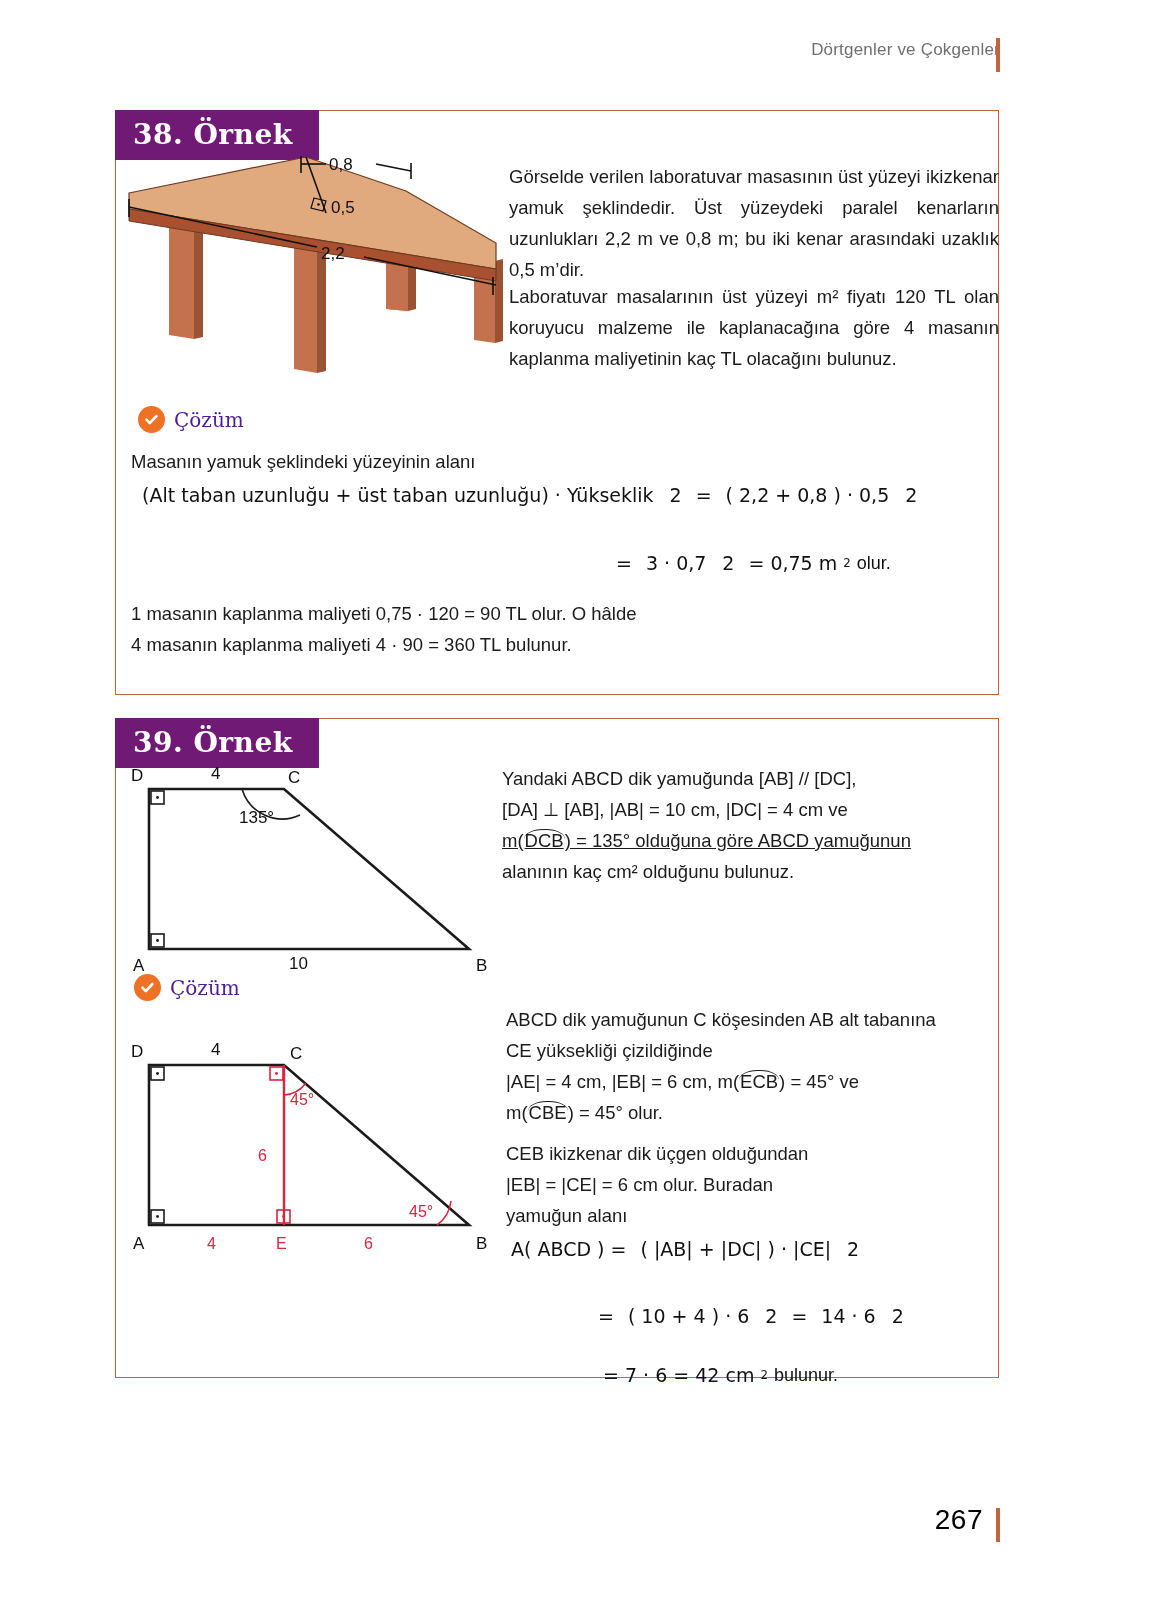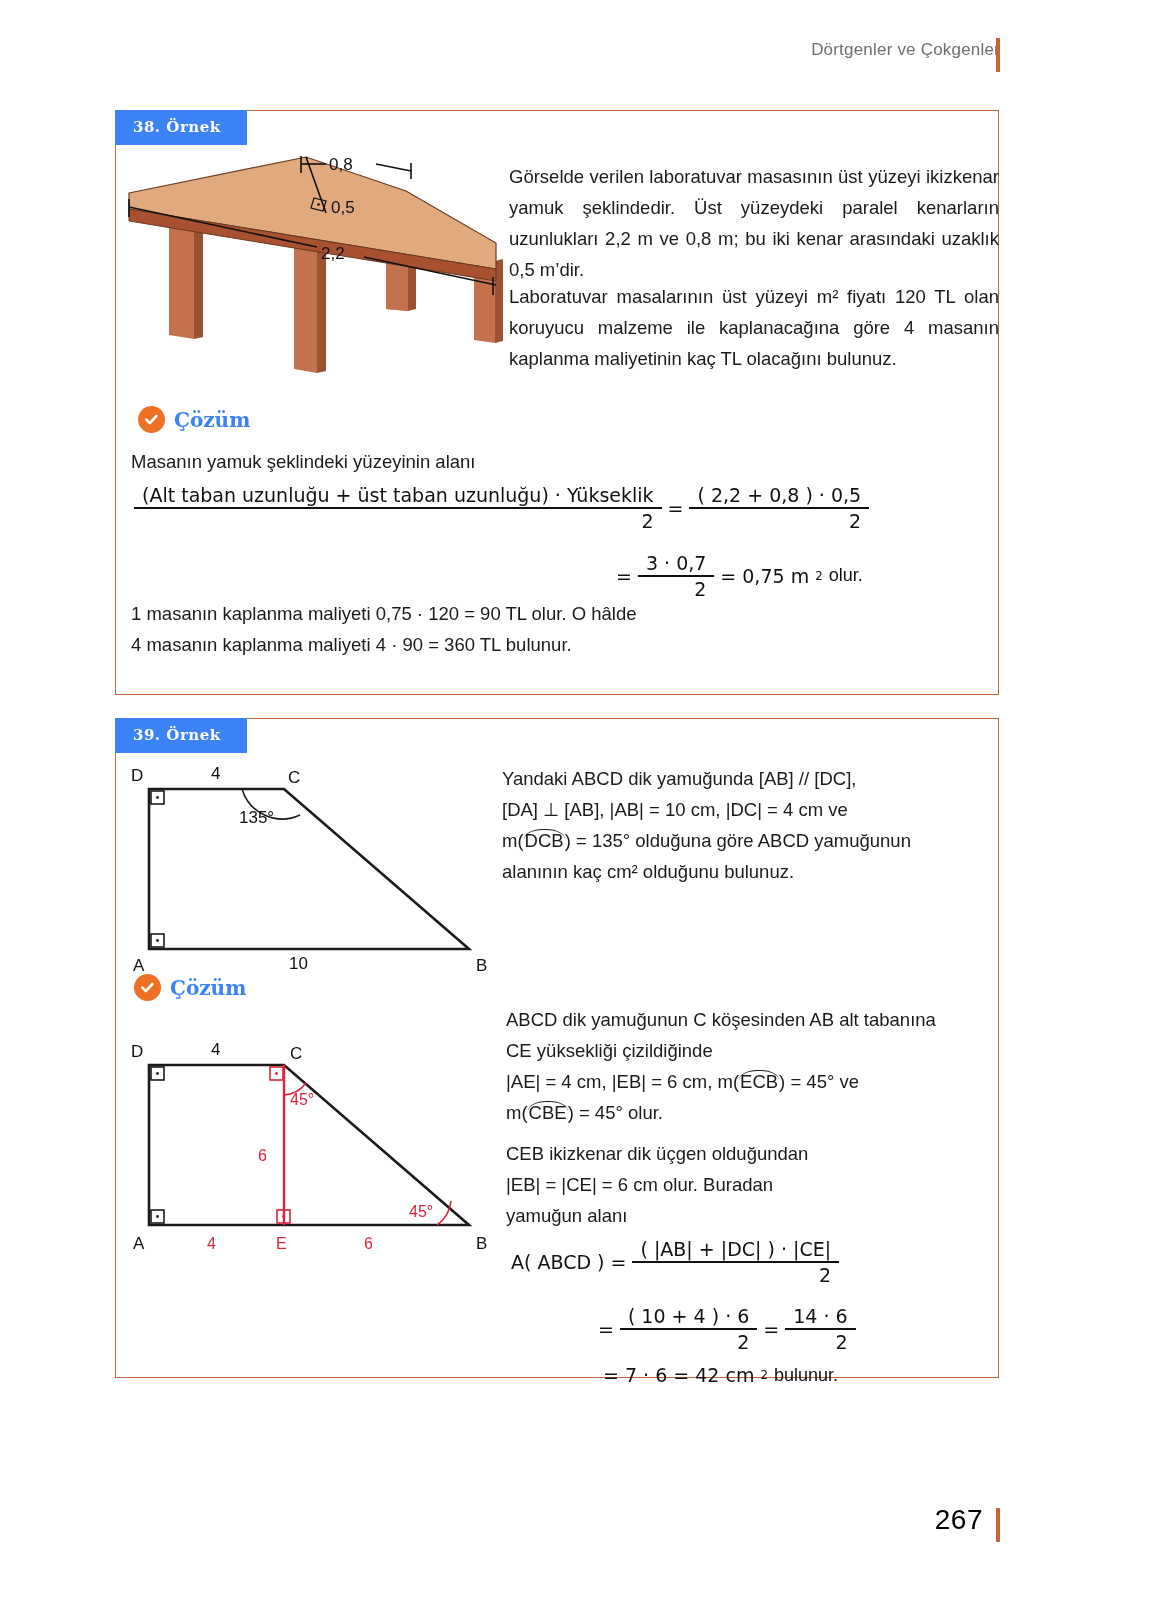--- a/index.html
+++ b/index.html
@@ -24,48 +24,48 @@
   
   .exbox{
     position:absolute;left:115px;width:884px;
     border:1.4px solid #c2643c;box-sizing:border-box;background:#fff;
   }
   #ex38{top:110px;height:585px;}
   #ex39{top:718px;height:660px;}
 
   .extag{
     position:absolute;left:-1px;top:-1px;
-    background:#3b82f6;color:#fff;
+    background:#701a75;color:#fff;
     font-family:"DejaVu Serif", serif;font-weight:700;
-    font-size:15px;letter-spacing:.5px;
+    font-size:28px;letter-spacing:.5px;
     padding:8px 26px 9px 18px;
   }
 
   
   .ptext{
     position:absolute;font-size:18.5px;line-height:31px;color:#1b1b1b;
     text-align:justify;text-justify:inter-word;
   }
   .ptext.nj{text-align:left;}
 
   
   .cozum{position:absolute;display:flex;align-items:center;gap:9px;}
   .cozum .circ{
     width:27px;height:27px;border-radius:50%;background:#ef7125;
     display:flex;align-items:center;justify-content:center;flex:0 0 auto;
   }
   .cozum .circ svg{display:block;}
   .cozum .lbl{
-    font-family:"DejaVu Serif", serif;font-weight:700;font-size:20px;color:#3b82f6;
+    font-family:"DejaVu Serif", serif;font-weight:400;font-size:20px;color:#4c1d95;
   }
 
   
   .math{position:absolute;font-family:"DejaVu Sans", sans-serif;color:#111;}
   .mrow{display:flex;align-items:center;gap:6px;}
-  .frac{display:inline-flex;flex-direction:column;align-items:flex-end;}
+  .frac{display:inline-flex;flex-direction:row;align-items:flex-start;}
   .frac .num,.frac .den{padding:1px 8px;white-space:nowrap;}
   .frac .bar{height:1.6px;background:#111;width:100%;}
   .sup{font-size:.62em;vertical-align:super;}
 
   
   .pgnum{
     position:absolute;right:168px;bottom:88px;
     font-size:28px;color:#000000;letter-spacing:.5px;
   }
   .pgnum-rule{
@@ -202,21 +202,21 @@
       <text class="figlabel" x="9" y="210">A</text>
       <text class="figlabel" x="352" y="210">B</text>
       <text class="figlabel" x="87" y="18">4</text>
       <text class="figlabel" x="165" y="208">10</text>
       <text class="figlabel" x="115" y="62">135°</text>
     </svg>
 
     <div class="ptext nj" style="left:386px;top:44px;width:500px;">Yandaki ABCD dik yamuğunda [AB] // [DC],</div>
     <div class="ptext nj" style="left:386px;top:75px;width:500px;">[DA] ⊥ [AB], |AB| = 10 cm, |DC| = 4 cm ve</div>
 
-    <div class="ptext nj" style="left:386px;top:106px;width:500px;">
+    <div class="ptext nj" style="left:386px;top:106px;width:500px;text-decoration:underline;">
       <span>m(</span><span style="border-top:1.6px solid #1b1b1b;border-radius:46% 46% 0 0;padding:0 1px;">DCB</span><span>) = 135° olduğuna göre ABCD yamuğunun</span>
     </div>
     <div class="ptext nj" style="left:386px;top:137px;width:500px;">alanının kaç cm² olduğunu bulunuz.</div>
 
     <div class="cozum" style="left:18px;top:255px;">
       <span class="circ">
         <svg width="17" height="17" viewBox="0 0 17 17">
             <path d="M3.4 8.7 L6.8 12.1 L13.4 5.0" stroke="#fff" stroke-width="2.6" fill="none" stroke-linecap="round" stroke-linejoin="round"></path>
           </svg>
       </span>

